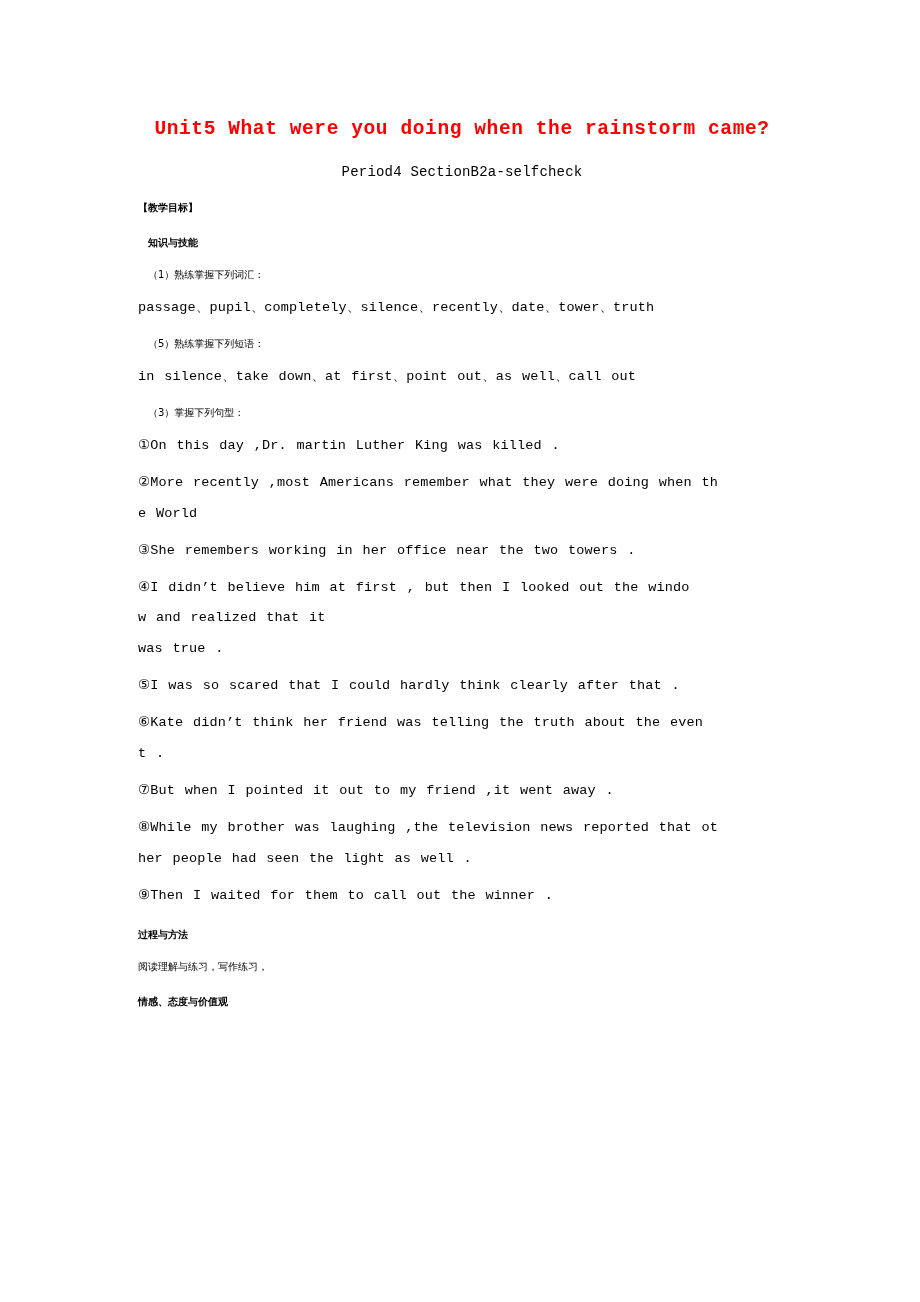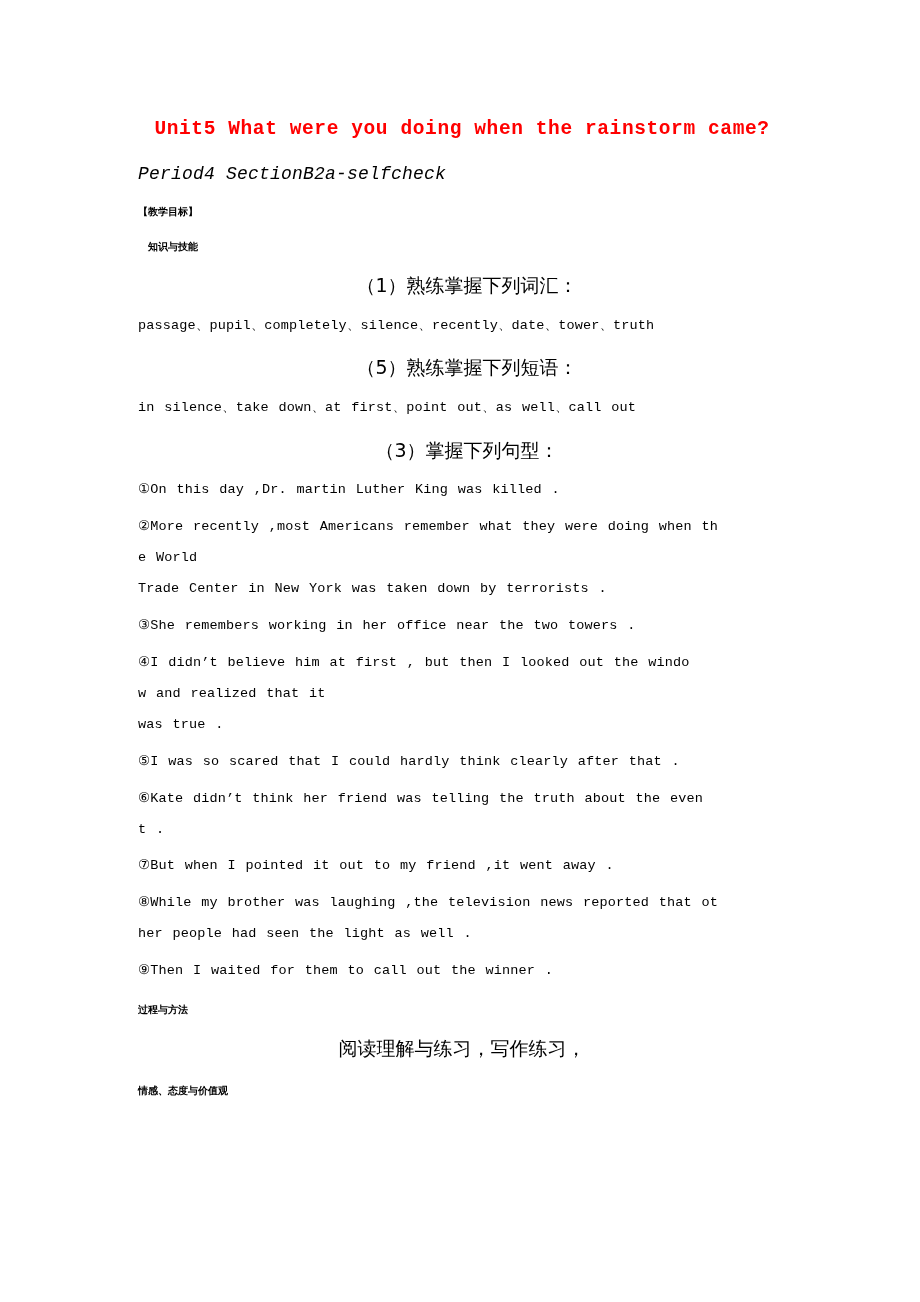--- a/index.html
+++ b/index.html
@@ -35,45 +35,43 @@
     color: #ff0000;
     font-family: "Liberation Mono", monospace;
     font-size: 19.5px;
     font-weight: bold;
     letter-spacing: 0.6px;
     white-space: nowrap;
   }
   .doc-subtitle {
     margin: 0;
     padding-top: 24px;
-    text-align: left;
+    text-align: center;
     font-family: "Liberation Mono", monospace;
-    font-size: 18px;
+    font-size: 14px;
     color: #000;
     letter-spacing: 0.2px;
-    font-style: italic;
   }
   .sec-head {
     font-family: "DejaVu Sans", sans-serif;
     font-size: 10px;
     font-weight: bold;
     margin-top: 20px;
     margin-bottom: 0;
     line-height: 1.5;
   }
   .sec-head.indent {
     margin-left: 10px;
   }
   .cn-line {
     font-family: "DejaVu Sans", sans-serif;
-    font-size: 19px;
+    font-size: 10px;
     margin-top: 17px;
     margin-bottom: 0;
     line-height: 1.5;
-    text-align: center;
   }
   .cn-line.indent {
     margin-left: 10px;
   }
   .mono-line {
     font-family: "Liberation Mono", monospace;
     font-size: 13.5px;
     margin-top: 16px;
     margin-bottom: 0;
     line-height: 1.55;
@@ -123,21 +121,20 @@
 
     <div class="cn-line indent">（5）熟练掌握下列短语：</div>
     <div class="mono-line">in  silence、take  down、at  first、point  out、as  well、call  out</div>
 
     <div class="cn-line indent">（3）掌握下列句型：</div>
 
     <div class="mono-line">①On  this  day  ,Dr.  martin  Luther  King  was  killed  .</div>
 
     <div class="mono-line">②More  recently  ,most  Americans  remember  what  they  were  doing  when  th</div>
     <div class="mono-cont">e  World</div>
-    <div class="mono-cont">Trade  Center  in  New  York  was  taken  down  by  terrorists  .</div>
 
     <div class="mono-line">③She  remembers  working  in  her  office  near  the  two  towers  .</div>
 
     <div class="mono-line">④I  didn’t  believe  him  at  first  ,  but  then  I  looked  out  the  windo</div>
     <div class="mono-cont">w  and  realized  that  it</div>
     <div class="mono-cont">was  true  .</div>
 
     <div class="mono-line">⑤I  was  so  scared  that  I  could  hardly  think  clearly  after  that  .</div>
 
     <div class="mono-line">⑥Kate  didn’t  think  her  friend  was  telling  the  truth  about  the  even</div>

